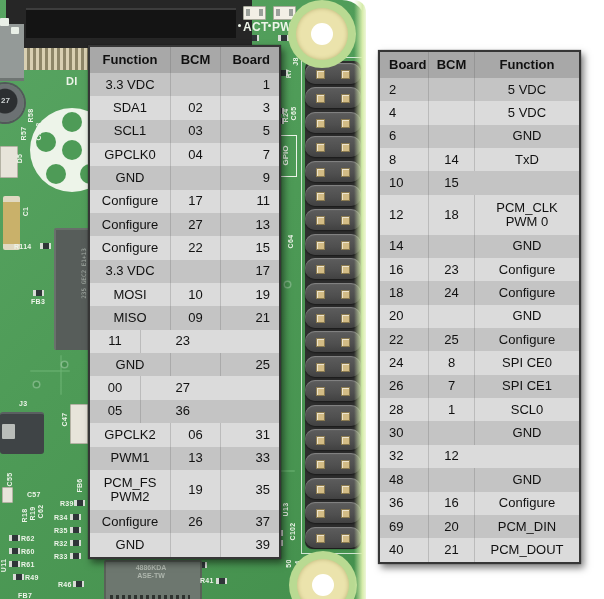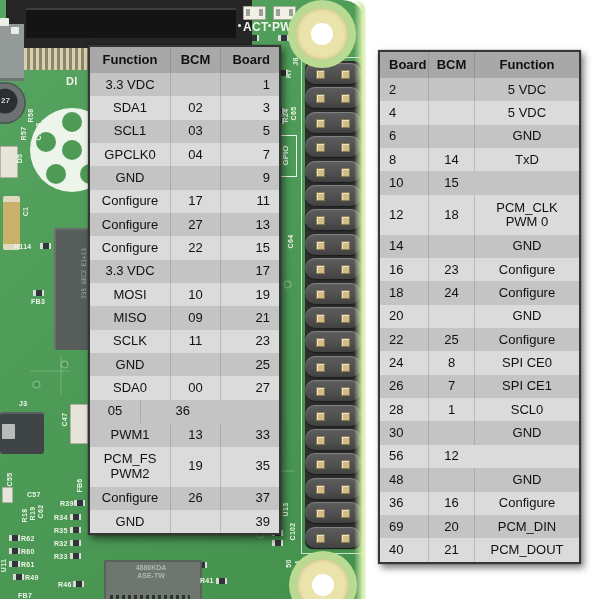--- a/index.html
+++ b/index.html
@@ -405,37 +405,40 @@
         <span class="tcell c0">MOSI</span>
         <span class="tcell c1">10</span>
         <span class="tcell c2">19</span>
       </div>
       <div class="trow dark">
         <span class="tcell c0">MISO</span>
         <span class="tcell c1">09</span>
         <span class="tcell c2">21</span>
       </div>
       <div class="trow light">
-        <span class="tcell c0">SCLK</span>
         <span class="tcell c1">11</span>
         <span class="tcell c2">23</span>
       </div>
       <div class="trow dark">
         <span class="tcell c0">GND</span>
         <span class="tcell c1"></span>
         <span class="tcell c2">25</span>
       </div>
       <div class="trow light">
-        <span class="tcell c0">SDA0</span>
         <span class="tcell c1">00</span>
         <span class="tcell c2">27</span>
       </div>
       <div class="trow dark">
         <span class="tcell c1">05</span>
         <span class="tcell c2">36</span>
+      </div>
+      <div class="trow light">
+        <span class="tcell c0">GPCLK2</span>
+        <span class="tcell c1">06</span>
+        <span class="tcell c2">31</span>
       </div>
       <div class="trow dark">
         <span class="tcell c0">PWM1</span>
         <span class="tcell c1">13</span>
         <span class="tcell c2">33</span>
       </div>
       <div class="trow light tall">
         <span class="tcell c0">PCM_FS
 PWM2</span>
         <span class="tcell c1">19</span>
@@ -528,21 +531,21 @@
         <span class="tcell c0">28</span>
         <span class="tcell c1">1</span>
         <span class="tcell c2">SCL0</span>
       </div>
       <div class="trow dark">
         <span class="tcell c0">30</span>
         <span class="tcell c1"></span>
         <span class="tcell c2">GND</span>
       </div>
       <div class="trow light">
-        <span class="tcell c0">56</span>
+        <span class="tcell c0">32</span>
         <span class="tcell c1">12</span>
       </div>
       <div class="trow dark">
         <span class="tcell c0">48</span>
         <span class="tcell c1"></span>
         <span class="tcell c2">GND</span>
       </div>
       <div class="trow light">
         <span class="tcell c0">36</span>
         <span class="tcell c1">16</span>

